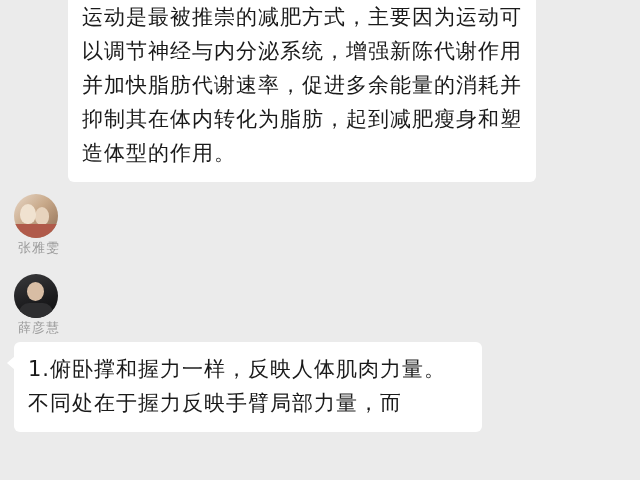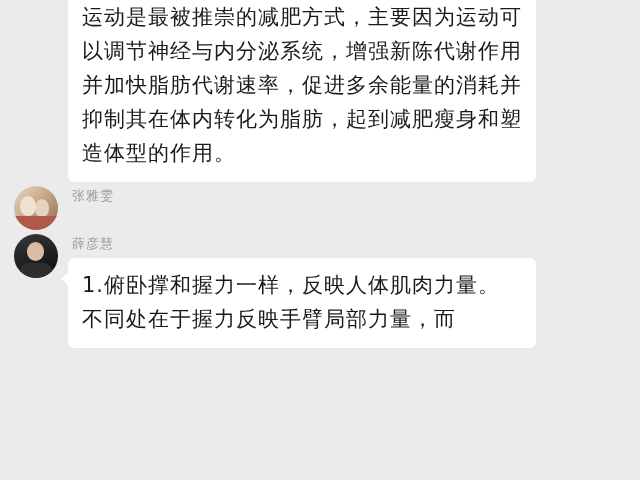--- a/index.html
+++ b/index.html
@@ -22,21 +22,22 @@
     height: 480px;
     overflow: hidden;
   }
   .msg {
     display: flex;
     align-items: flex-start;
     padding: 0 14px;
     box-sizing: border-box;
   }
   .msg + .msg {
-    margin-top: 4px;
+    margin-top: 12px;
+    flex-direction: column;
   }
   .avatar {
     width: 44px;
     height: 44px;
     border-radius: 50%;
     flex: 0 0 44px;
     margin-right: 10px;
     overflow: hidden;
     position: relative;
     background: #c9b8a8;

